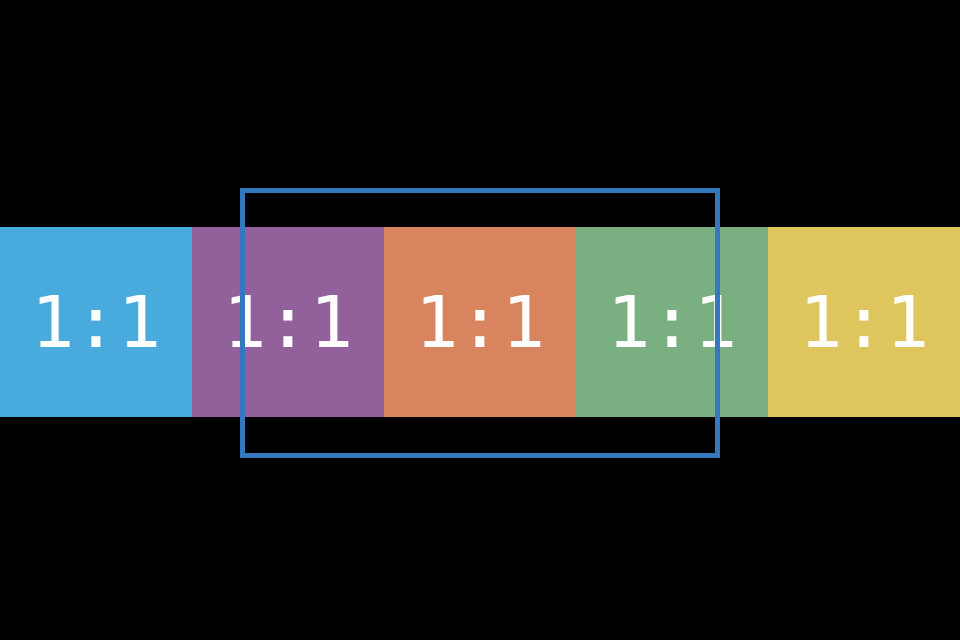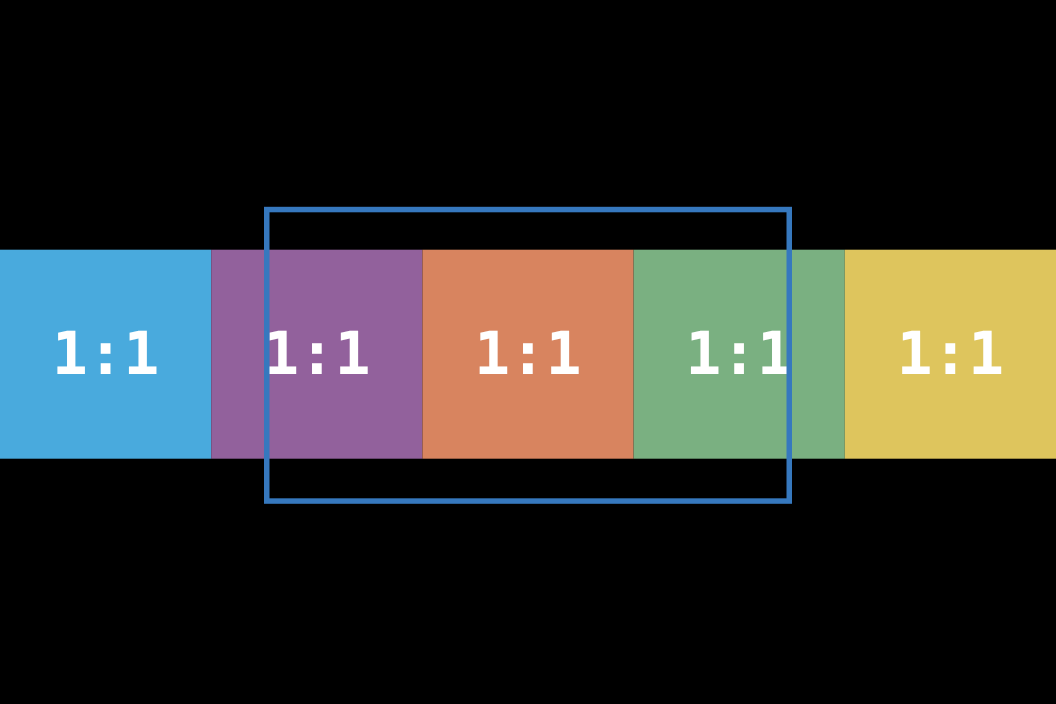--- a/index.html
+++ b/index.html
@@ -26,22 +26,22 @@
   }
   .ratio-block {
     flex: 1 1 0;
     height: 100%;
     display: flex;
     align-items: center;
     justify-content: center;
   }
   .ratio-label {
     font-family: "DejaVu Sans Mono", monospace;
-    font-weight: bold;
-    font-size: 54px;
+    font-weight: normal;
+    font-size: 72px;
     line-height: 1;
     color: #FFFFFF;
     letter-spacing: 0px;
     user-select: none;
   }
   .selection-outline {
     position: absolute;
     left: 240px;
     top: 188px;
     width: 480px;

